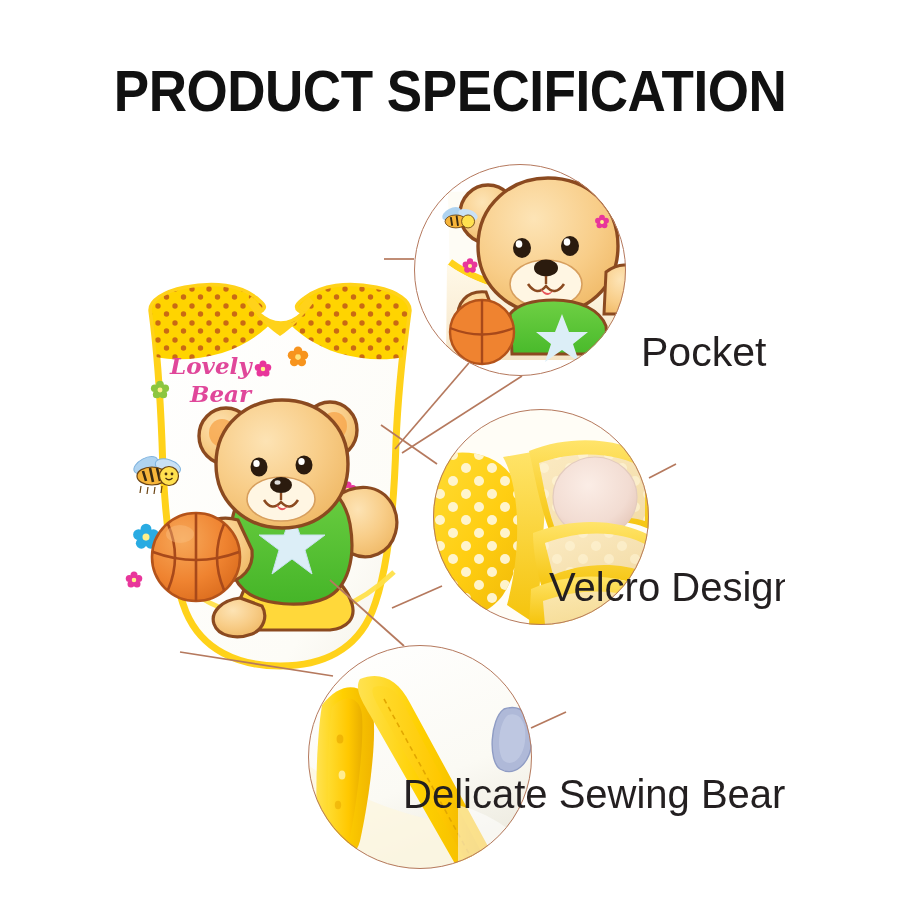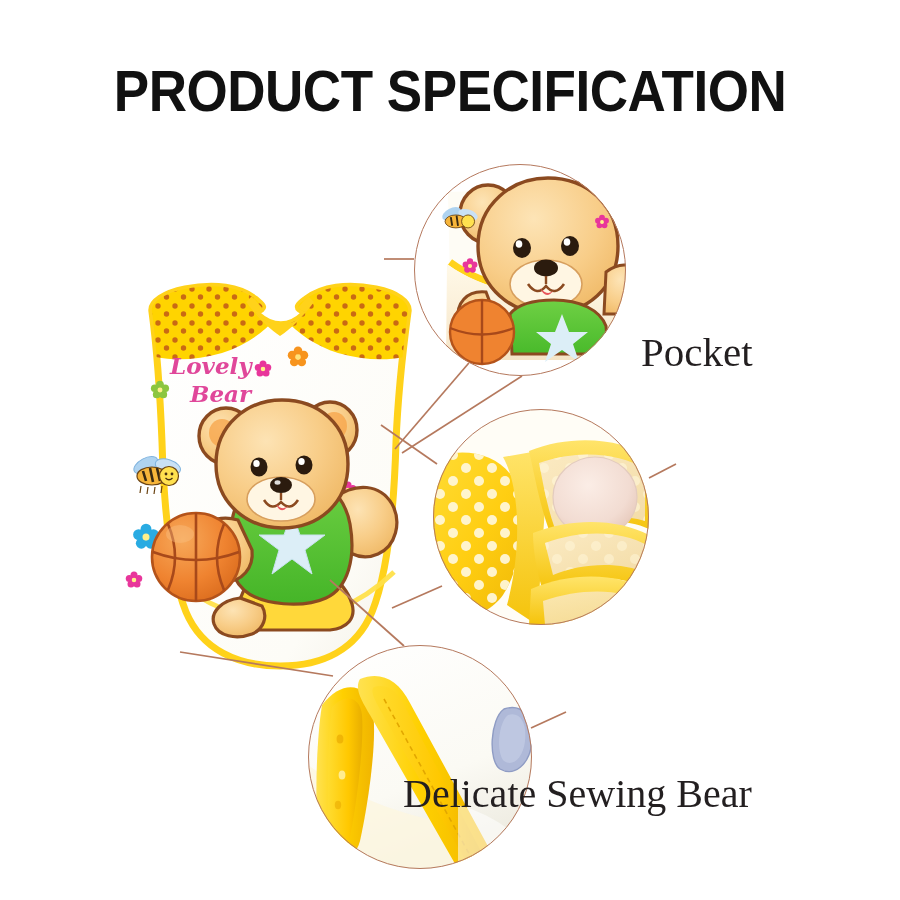--- a/index.html
+++ b/index.html
@@ -27,21 +27,21 @@
     white-space:nowrap;
     line-height:1.05;
   }
 
   
   .svglayer{position:absolute;left:0;top:0;width:900px;height:900px;pointer-events:none;}
 
   
   .callout-label{
     position:absolute;
-    font-family:Liberation Serif, serif;
+    font-family:Liberation Sans, sans-serif;
     font-weight:400;
     color:#231f20;
     white-space:nowrap;
     line-height:1;
   }
   #label-pocket{left:641px;top:320px;font-size:41px;}
   #label-velcro{left:549px;top:555px;font-size:40px;}
   #label-sewing{left:403px;top:762px;font-size:40px;}
 
   
@@ -477,15 +477,16 @@
                C180 116 182 74 196 64 Z" fill="#AFB9D8" stroke="#8F9CC4" stroke-width="1.4"></path>
       <path d="M200 70 C212 66 219 78 217 96 C215 114 204 122 196 116
                C188 108 190 78 200 70 Z" fill="#C5CDE6" opacity="0.7"></path>
 
       <path d="M150 160 C180 168 206 184 220 206 L224 224 L150 224 Z" fill="#FFFFFF" opacity="0.55"></path>
     </svg>
   </div>
   <div class="circle-ring" style="left:308px;top:633px;width:224px;height:224px;"></div>
 
   <div class="callout-label" id="label-pocket">Pocket</div>
+  <div class="callout-label" id="label-velcro">Velcro Design</div>
   <div class="callout-label" id="label-sewing">Delicate Sewing Bear</div>
 
 </div>
 
 </body></html>

